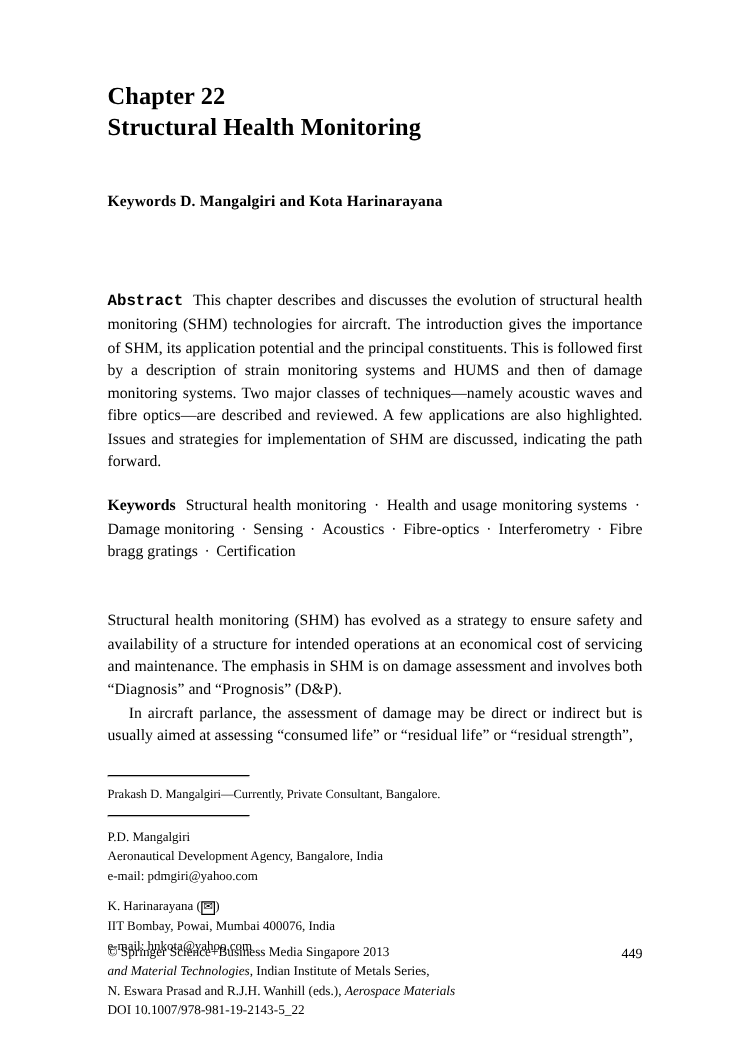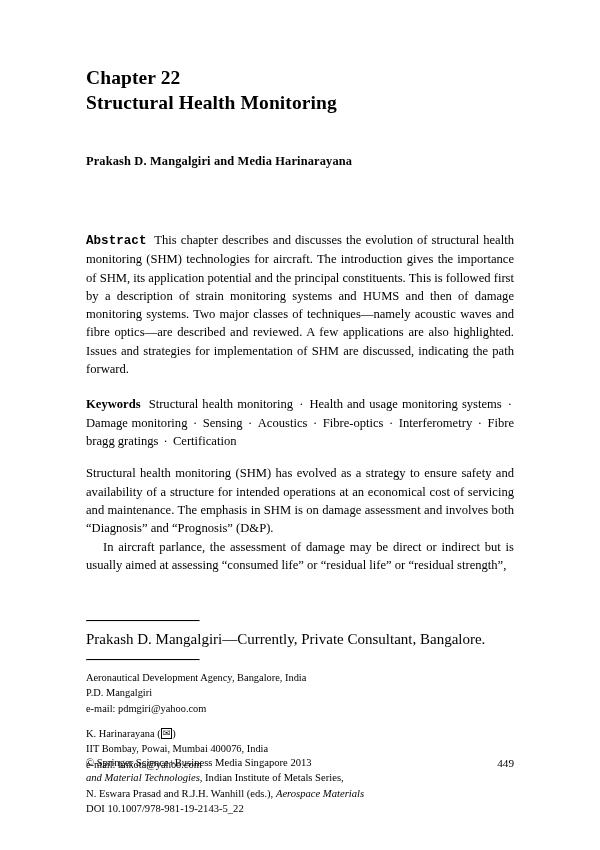--- a/index.html
+++ b/index.html
@@ -86,21 +86,21 @@
     margin-top: 44px;
     font-size: 15.3px;
     font-weight: bold;
     letter-spacing: 0.1px;
   }
   .section-head .sec-num {
     display: inline-block;
     min-width: 44px;
   }
   .body-text {
-    margin-top: 14px;
+    margin-top: 37px;
     font-size: 12.6px;
     line-height: 1.455;
     text-align: justify;
     hyphens: none;
   }
   .body-text p {
     margin: 0;
   }
   .body-text p.indent {
     text-indent: 17px;
@@ -113,21 +113,21 @@
     top: 620px;
     width: 428px;
   }
   .fn-rule {
     width: 112px;
     height: 0;
     border-top: 1px solid #000;
     margin: 0;
   }
   .fn-note {
-    font-size: 15px;
+    font-size: 10px;
     line-height: 1.45;
     margin: 7px 0 8px 0;
   }
   .affil-block {
     font-size: 10.4px;
     line-height: 1.5;
     margin-top: 9px;
   }
   .affil-block .aff-line {
     display: block;
@@ -168,21 +168,21 @@
 </head>
 <body>
 
 <div class="page">
 
   <div class="content">
 
     <div class="chapter-head">
       <div class="chapter-number">Chapter 22</div>
       <div class="chapter-title">Structural Health Monitoring</div>
-      <div class="authors">Prakash D. Mangalgiri and Media Harinarayana</div>
+      <div class="authors">Keywords D. Mangalgiri and Kota Harinarayana</div>
     </div>
 
     <div class="abstract">
       <span class="lead">Abstract</span><span>&nbsp; </span><span>This chapter describes and discusses the evolution of structural health monitoring (SHM) technologies for aircraft. The introduction gives the importance of SHM, its application potential and the principal constituents. This is followed first by a description of strain monitoring systems and HUMS and then of damage monitoring systems. Two major classes of techniques—namely acoustic waves and fibre optics—are described and reviewed. A few applications are also highlighted. Issues and strategies for implementation of SHM are discussed, indicating the path forward.</span>
     </div>
 
     <div class="keywords">
       <span class="lead">Keywords</span><span>&nbsp; </span><span class="kw-list"><span>Structural health monitoring</span><span class="kw-sep"> · </span><span>Health and usage monitoring systems</span><span class="kw-sep"> · </span><span>Damage monitoring</span><span class="kw-sep"> · </span><span>Sensing</span><span class="kw-sep"> · </span><span>Acoustics</span><span class="kw-sep"> · </span><span>Fibre-optics</span><span class="kw-sep"> · </span><span>Interferometry</span><span class="kw-sep"> · </span><span>Fibre bragg gratings</span><span class="kw-sep"> · </span><span>Certification</span></span>
     </div>
 
@@ -193,22 +193,22 @@
     </div>
 
   </div>
 
   <div class="footnote-area">
     <hr class="fn-rule">
     <div class="fn-note">Prakash D. Mangalgiri—Currently, Private Consultant, Bangalore.</div>
     <hr class="fn-rule">
 
     <div class="affil-block">
+      <span class="aff-line"><span>P.D. Mangalgiri</span></span>
       <span class="aff-line">Aeronautical Development Agency, Bangalore, India</span>
-      <span class="aff-line"><span>P.D. Mangalgiri</span></span>
       <span class="aff-line">e-mail: pdmgiri@yahoo.com</span>
     </div>
 
     <div class="affil-block">
       <span class="aff-line"><span>K. Harinarayana</span><span> (<span class="env-glyph">✉</span>)</span></span>
       <span class="aff-line">IIT Bombay, Powai, Mumbai 400076, India</span>
       <span class="aff-line">e-mail: hnkota@yahoo.com</span>
     </div>
   </div>
 

